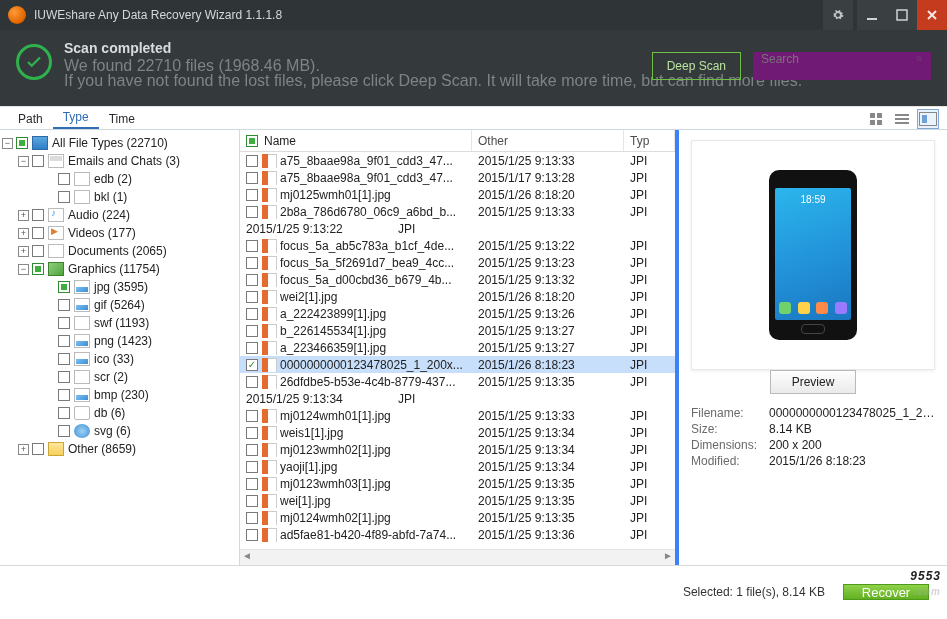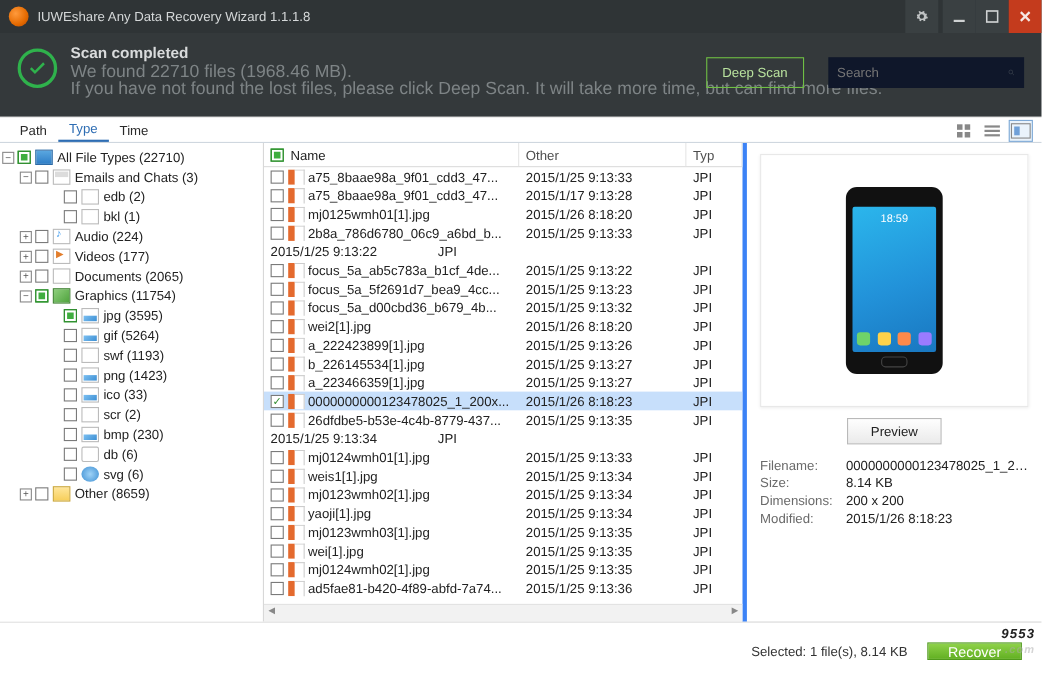--- a/index.html
+++ b/index.html
@@ -11,23 +11,23 @@
   .win-btn.gear{background:#3a4042}
   .win-btn.min{background:#3a4042;margin-left:4px}
   .win-btn.max{background:#3a4042}
   .win-btn.close{background:#c43b1d;color:#f5e7e4}
   .win-btn svg{width:12px;height:12px}
   .banner{height:76px;background:#34393b;padding:10px 16px 6px 16px;display:flex;align-items:flex-start;position:relative}
   .check-circle{width:36px;height:36px;border:3px solid #2fb24c;border-radius:50%;display:flex;align-items:center;justify-content:center;margin-right:12px;margin-top:4px}
   .check-circle svg{width:18px;height:18px;stroke:#2fb24c;stroke-width:3;fill:none}
   .banner-text h2{color:#d9dbdc;font-size:14px;font-weight:bold;margin-bottom:2px}
   .banner-text p{color:#7e8486;font-size:16px;line-height:15px}
-  .banner-right{position:absolute;right:16px;top:22px;display:flex;gap:22px;align-items:center}
+  .banner-right{position:absolute;right:16px;top:22px;display:flex;gap:12px;align-items:center}
   .deep-scan{border:1px solid #6fbf44;padding:6px 14px;color:#b9e29e}
-  .search-wrap{width:178px;height:28px;background:#0f172a;display:flex;align-items:center;padding:0 8px}
+  .search-wrap{width:178px;height:28px;background:#701a75;display:flex;align-items:flex-start;padding:0 8px}
   .search-wrap input{background:transparent;border:0;outline:0;color:#9aa0a2;flex:1;font-size:12px}
   .search-wrap svg{width:14px;height:14px;stroke:#6f7577;fill:none}
   .toolbar{height:24px;border-top:1px solid #e3e3e3;border-bottom:1px solid #cfd7df;background:#fff;display:flex;align-items:flex-end;padding:0 8px}
   .toolbar .tab{padding:4px 10px 3px;color:#2a2a2a}
   .toolbar .tab.active{border-bottom:2px solid #2e6db3;color:#2e6db3}
   .toolbar .spacer{flex:1}
   .view-btn{width:22px;height:20px;margin-left:4px;display:flex;align-items:center;justify-content:center}
   .view-btn span{display:block}
   .vb-grid{width:12px;height:12px;background:
     linear-gradient(#888,#888) 0 0/5px 5px no-repeat,
@@ -76,21 +76,21 @@
   .frow.selected{background:#c7dffb}
   .frow .c{padding:0 6px;overflow:hidden;text-overflow:ellipsis;white-space:nowrap}
   .c-name{flex:0 0 232px;display:flex;align-items:center}
   .c-date{flex:0 0 152px}
   .c-type{flex:0 0 40px}
   .fchk{width:12px;height:12px;border:1px solid #7a7a7a;margin-right:4px;background:#fff;display:inline-flex;align-items:center;justify-content:center;font-size:10px;color:#2f8b2f}
   .ficon{width:14px;height:14px;margin-right:4px;position:relative}
   .ficon::before{content:"";position:absolute;left:0;top:0;width:6px;height:14px;background:#e46a2e}
   .ficon::after{content:"";position:absolute;left:6px;top:0;width:8px;height:14px;background:#fff;border:1px solid #ccc;border-left:0}
   .preview{width:268px;padding:10px 12px 8px;overflow:hidden}
-  .pview-card{height:230px;border:1px solid #e8e8e8;box-shadow:0 1px 3px rgba(0,0,0,.08);display:flex;align-items:center;justify-content:center;margin-bottom:10px}
+  .pview-card{height:230px;border:1px solid #e8e8e8;box-shadow:0 1px 3px rgba(0,0,0,.08);display:flex;align-items:center;justify-content:center;}
   .phone{width:88px;height:170px;background:#111;border-radius:10px;padding:18px 6px 20px;position:relative}
   .phone .screen{width:100%;height:100%;background:linear-gradient(160deg,#2bb6ec 0%,#2292d9 55%,#1977c0 100%);border-radius:2px;position:relative;overflow:hidden}
   .phone .time{position:absolute;top:6px;left:0;right:0;text-align:center;color:#fff;font-size:10px}
   .phone .iconrow{position:absolute;bottom:6px;left:4px;right:4px;display:flex;justify-content:space-between}
   .phone .iconrow i{width:12px;height:12px;border-radius:3px}
   .phone .iconrow i:nth-child(1){background:#6fd36a}
   .phone .iconrow i:nth-child(2){background:#ffd24a}
   .phone .iconrow i:nth-child(3){background:#ff8a4a}
   .phone .iconrow i:nth-child(4){background:#9a7bff}
   .phone::after{content:"";position:absolute;bottom:6px;left:50%;transform:translateX(-50%);width:22px;height:8px;border:1px solid #444;border-radius:4px}

